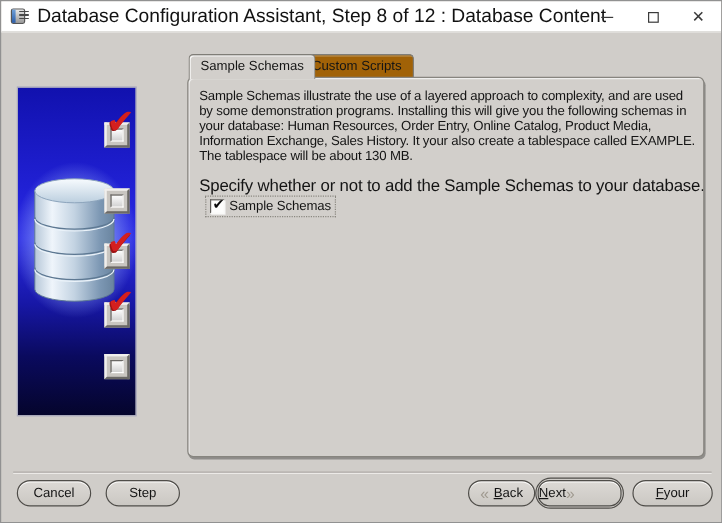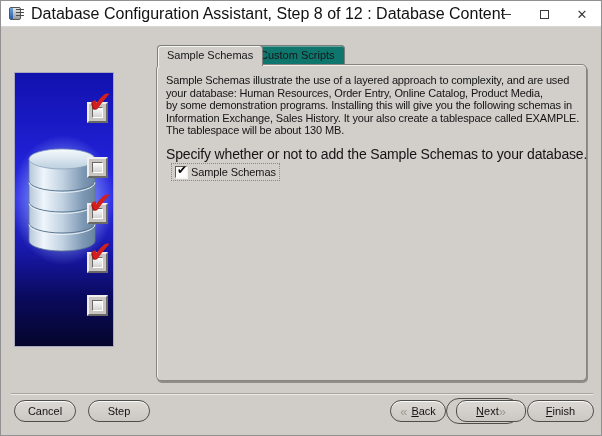--- a/index.html
+++ b/index.html
@@ -81,21 +81,21 @@
   .tab {
     position:absolute; top:44px; height:20px; line-height:19px;
     padding:0 9px; font-size:11px; color:#151515; white-space:nowrap;
     border:1px solid #7f7d77; border-bottom:none; border-radius:4px 4px 0 0;
   }
   .tab.active {
     left:156px; height:21px; background:#d2cfcb; z-index:3;
     box-shadow:inset 1px 1px 0 rgba(255,255,255,0.8);
   }
   .tab.inactive {
-    left:249px; background:#0f766e; z-index:1;
+    left:249px; background:#a16207; z-index:1;
     box-shadow:inset 1px 1px 0 rgba(255,255,255,0.35);
   }
 
   
   .content-panel {
     position:absolute; left:155px; top:63px; width:431px; height:317px;
     background:#d2cfcb; border:1px solid #87857f; border-radius:5px;
     box-shadow:1px 2px 0 rgba(90,90,85,0.55), inset 1px 1px 0 rgba(255,255,255,0.65);
     z-index:2; overflow:hidden;padding-left:22px;
   }
@@ -142,26 +142,26 @@
     white-space:nowrap;
   }
   .btn-cancel { left:13px;  width:62px; }
   .btn-help   { left:87px;  width:62px; }
   .btn-back   { left:389px; width:56px; }
   .next-ring {
     position:absolute; left:445px; top:397px; width:74px; height:26px;
     border:1px solid #4f4d49; border-radius:13px; padding:1px;
   }
   .btn-next {
-    position:relative; top:0; left:8px; width:100%; height:100%;
+    position:relative; top:0; left:0; width:100%; height:100%;
     border:1px solid #4f4d49; border-radius:10px;
     background:linear-gradient(180deg,#dcd9d5,#cbc8c3);
     box-shadow:inset 0 1px 0 rgba(255,255,255,0.85);
     font-size:11px; color:#141414;
-    display:flex; align-items:center; justify-content:center; 
+    display:flex; align-items:center; 
     white-space:nowrap;
   }
   .btn-finish { left:526px; width:67px; }
   .chev { font-size:13px; color:#a09a90; line-height:1; }
   .mn { text-decoration:underline; text-underline-offset:1px; }
 </style>
 </head>
 <body>
 
 <div class="window">
@@ -229,22 +229,22 @@
       <div class="inner"></div>
     </div>
   </div>
 
   <div class="tab active">Sample Schemas</div>
   <div class="tab inactive">Custom Scripts</div>
 
   <div class="content-panel">
     <div class="desc">
       <div class="line">Sample Schemas illustrate the use of a layered approach to complexity, and are used</div>
+      <div class="line">by some demonstration programs. Installing this will give you the following schemas in</div>
       <div class="line">your database: Human Resources, Order Entry, Online Catalog, Product Media,</div>
-      <div class="line">by some demonstration programs. Installing this will give you the following schemas in</div>
       <div class="line">Information Exchange, Sales History. It your also create a tablespace called EXAMPLE.</div>
       <div class="line">The tablespace will be about 130 MB.</div>
     </div>
     <div class="instruction">Specify whether or not to add the Sample Schemas to your database.</div>
     <div class="checkbox-row">
       <div class="cb-box checked">
         <span class="tick">✔</span>
       </div>
       <span class="cb-label">Sample Schemas</span>
     </div>
@@ -265,16 +265,16 @@
   </div>
 
   <div class="next-ring">
     <div class="btn-next">
       <span><span class="mn">N</span><span>ext</span></span>
       <span class="chev">»</span>
     </div>
   </div>
 
   <div class="btn btn-finish">
-    <span><span class="mn">F</span><span>inish</span></span>
+    <span><span class="mn">F</span><span>your</span></span>
   </div>
 
 </div>
 
 </body></html>

